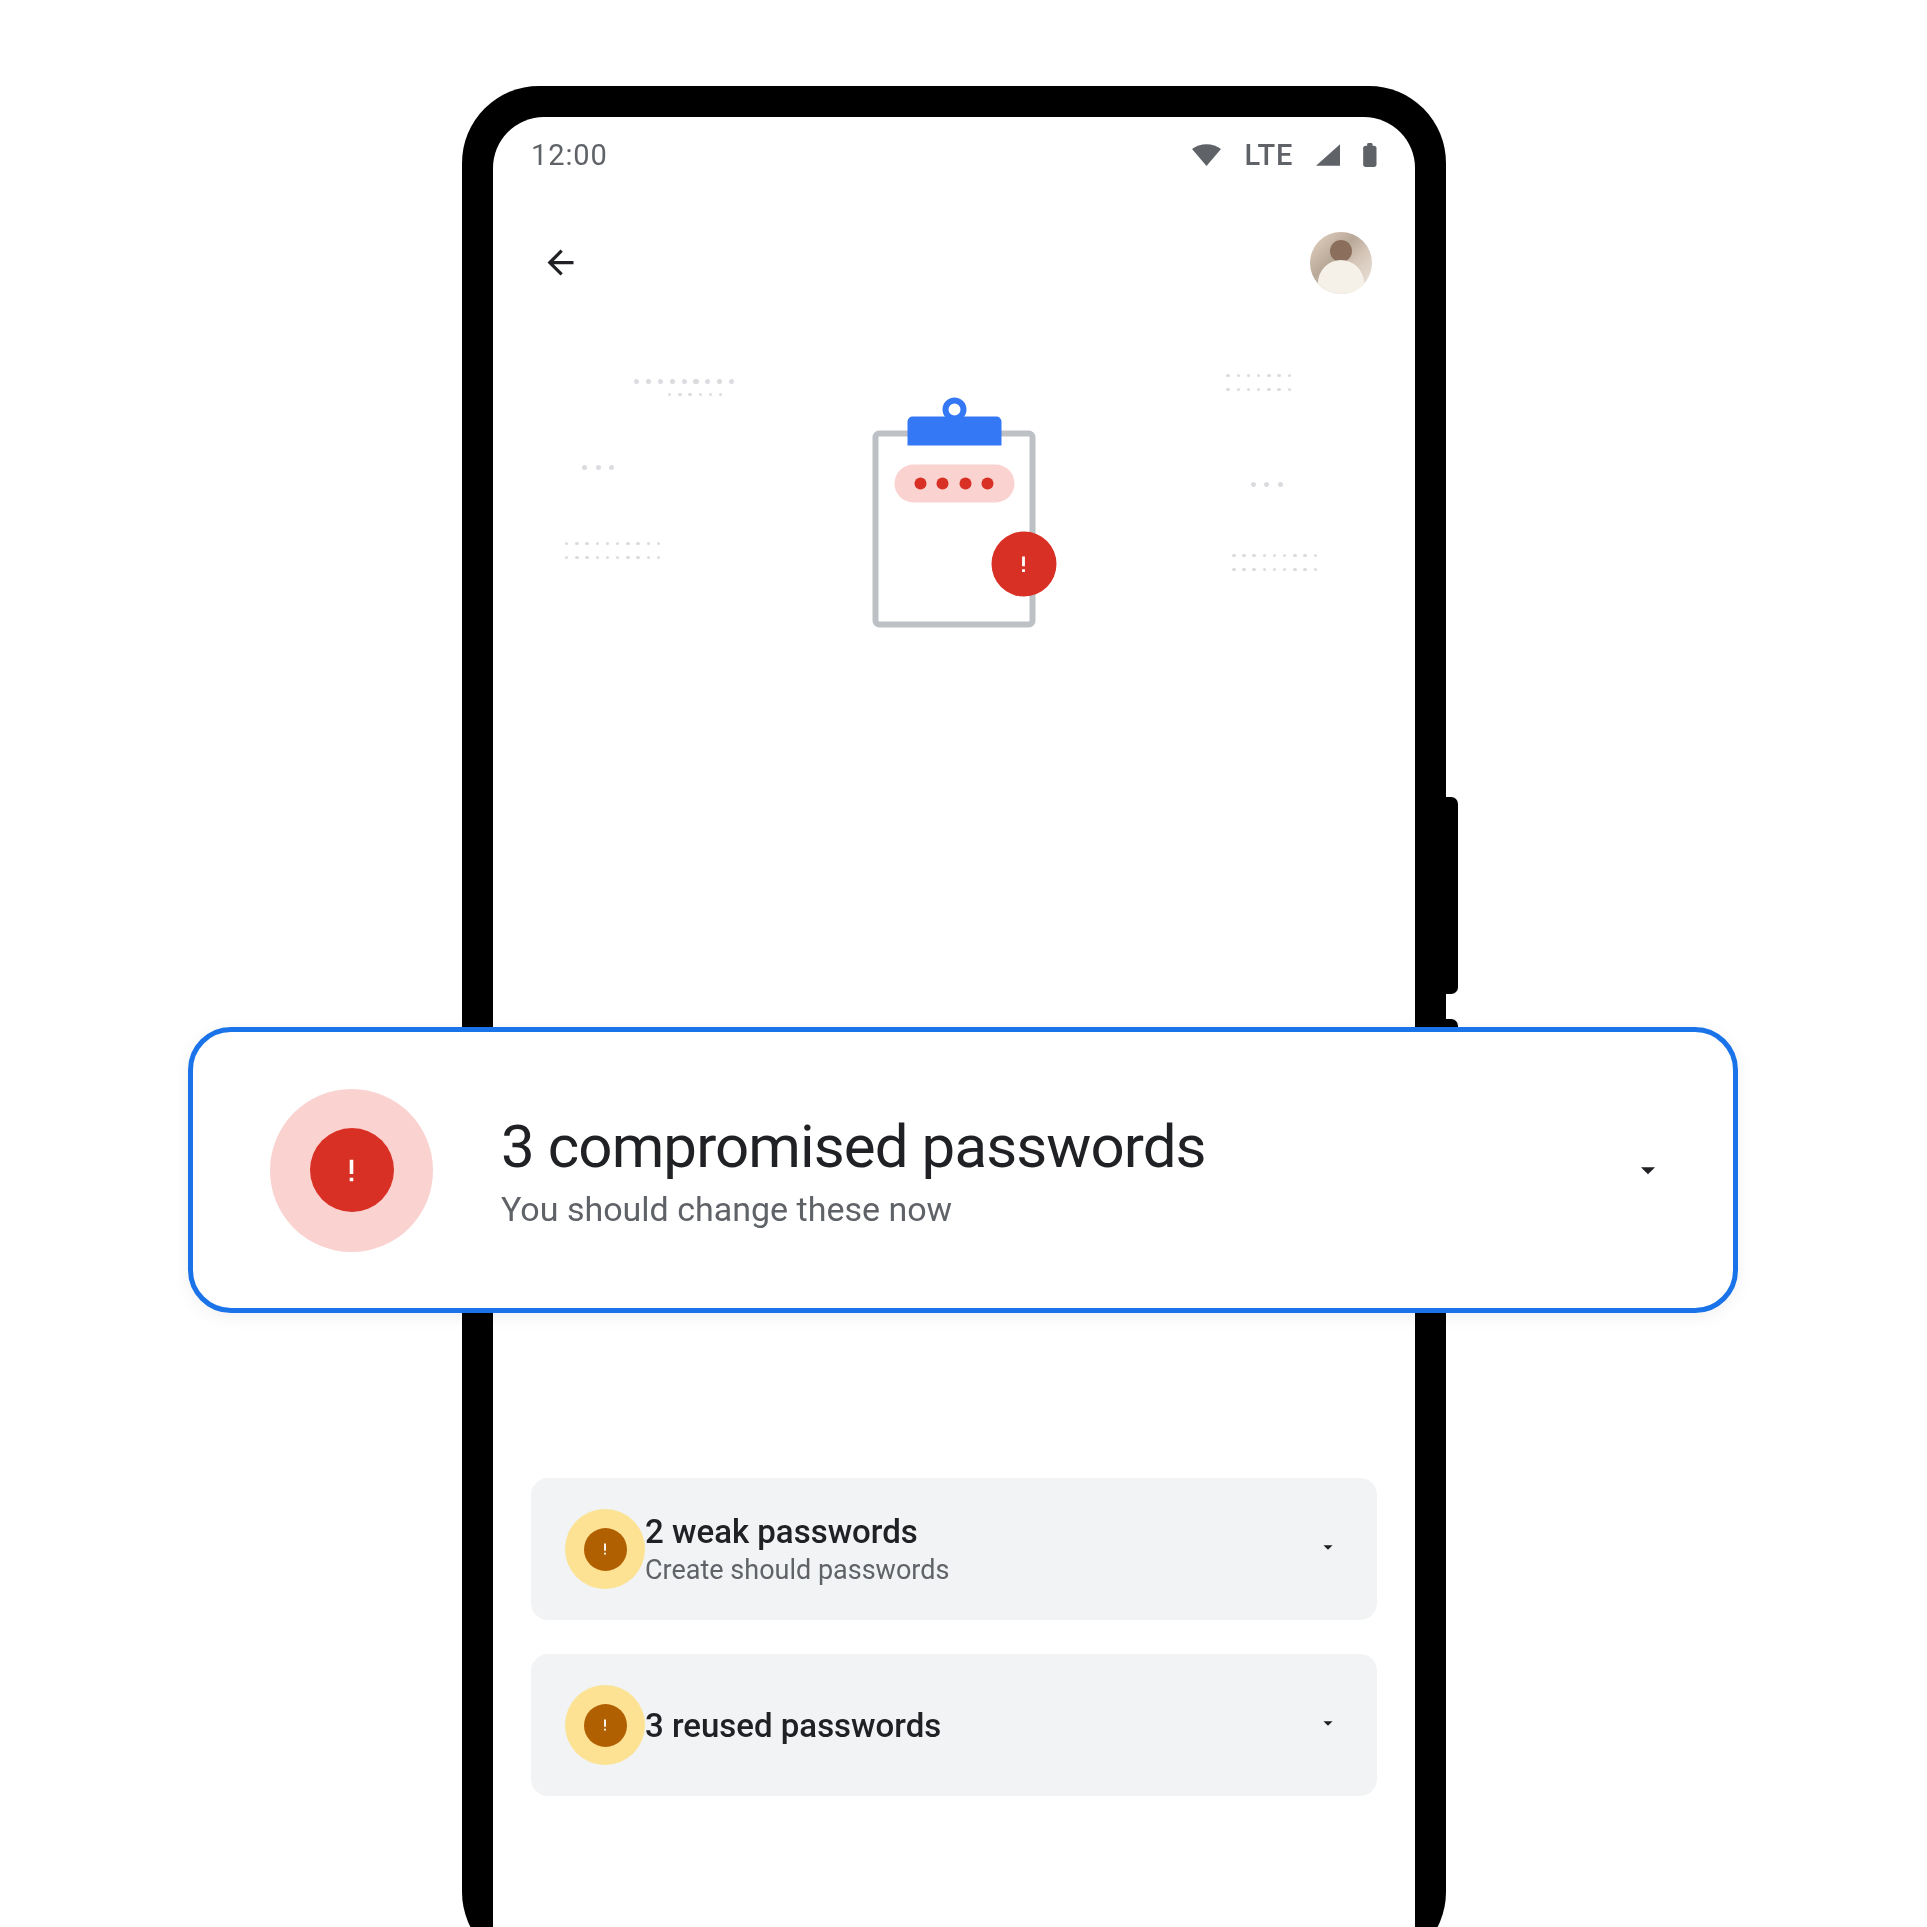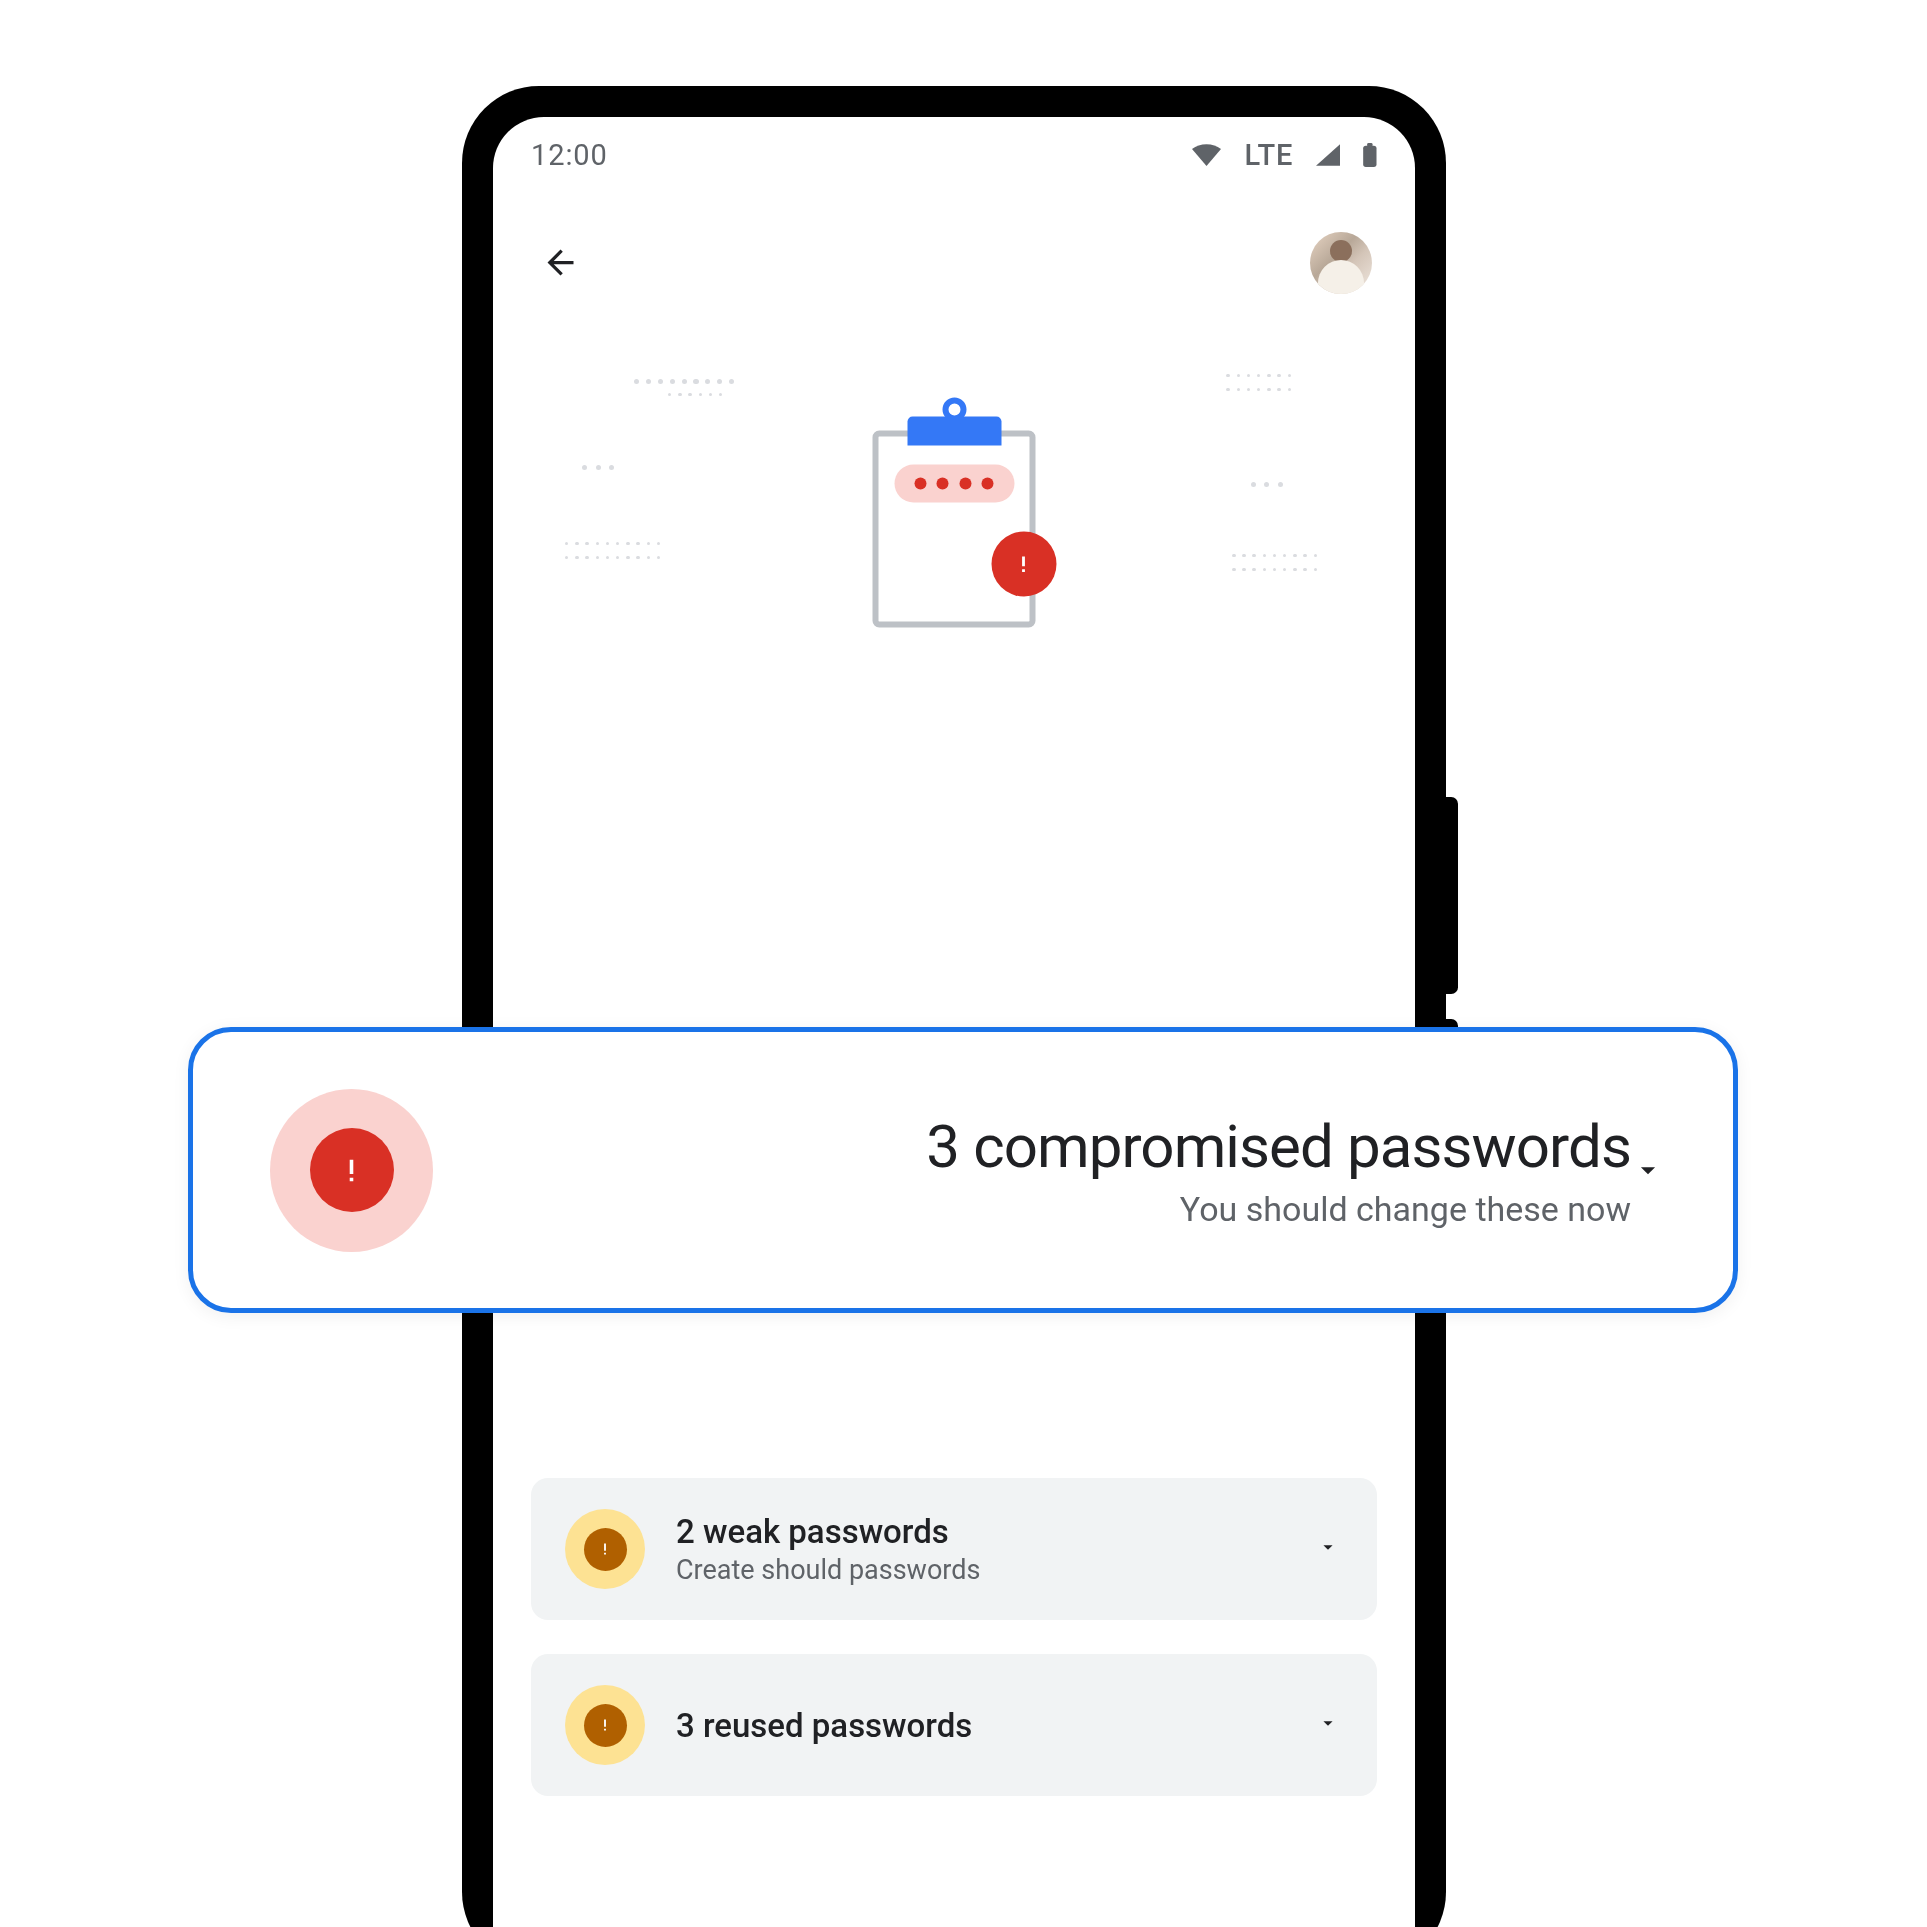--- a/index.html
+++ b/index.html
@@ -174,21 +174,20 @@
       width: 1550px;
       height: 286px;
       border: 5.1px solid #1a73e8;
       border-radius: 43px;
       background: #fff;
       box-shadow: 0 3.4px 17px rgba(0,0,0,0.06);
       display: flex;
       align-items: center;
       padding: 0 68px 0 77px;
       cursor: pointer;
-      text-align: right;
     }
     .callout-icon {
       width: 163px; height: 163px;
       border-radius: 50%;
       background:#fad2cf;
       display:flex; align-items:center; justify-content:center;
       flex-shrink:0;
     }
     .callout-icon-inner {
       width: 84px; height:84px;
@@ -232,21 +231,21 @@
       width: 80px; height:80px; border-radius:50%;
       background:#fde293;
       display:flex; align-items:center; justify-content:center;
       flex-shrink:0;
     }
     .list-icon-inner {
       width: 43px; height:43px; border-radius:50%;
       background:#b06000;
       display:flex; align-items:center; justify-content:center;
     }
-    .list-text { margin-left: 31px; flex:1; }
+    .list-text { flex:1; }
     .list-title { font-size: 33px; font-weight:500; color:#202124; }
     .list-sub { font-size: 27px; color:#5f6368; margin-top:3.4px; }
     .list-caret { width:26px; height:26px; }
   </style>
 </head>
 <body>
 
 <div class="phone-frame">
   <div class="phone-button-right-1"></div>
   <div class="phone-button-right-2"></div>

